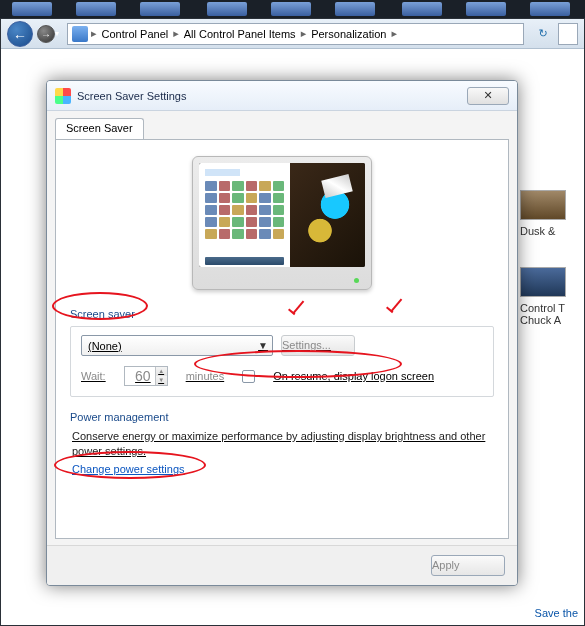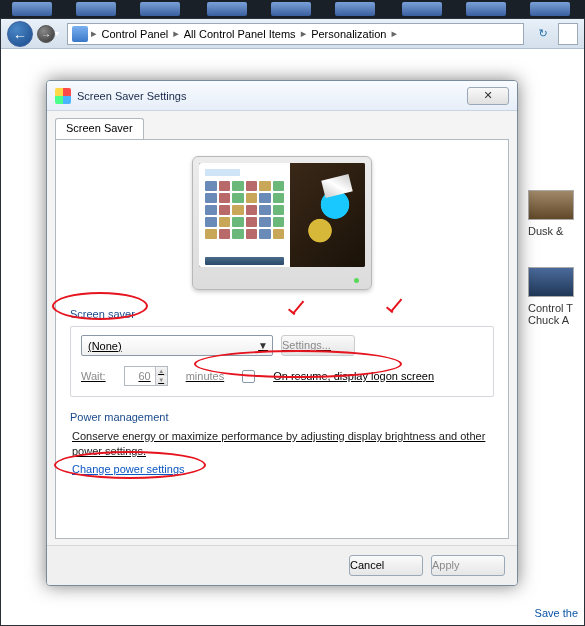--- a/index.html
+++ b/index.html
@@ -21,21 +21,21 @@
   .crumb-sep { color:#666; margin:0 1px; }
   .refresh { width:22px; height:22px; display:flex; align-items:center; justify-content:center; color:#1a6aa8; }
   .search { width: 20px; height:22px; background:#fff; border:1px solid #9aa8b8; }
 
   .expl-body { position:absolute; top:48px; left:0; right:0; bottom:0; display:flex; }
   .side { width: 230px; padding: 8px 0 0 50px; }
   .side-link { color:#0a55a8; margin:6px 0; }
   .main { flex:1; padding: 20px 10px 10px 10px; background:#fff; position:relative; }
   .main-head { color:#222; opacity:.3; font-size:12px; }
   .main-sub { margin-top:18px; color:#333; }
-  .thumb-row { position:absolute; right:6px; top:120px; width:50px; }
+  .thumb-row { position:absolute; right:14px; top:120px; width:50px; }
   .thumb { width:46px; height:30px; margin:3px 0; background:#6a7a8a; border:1px solid #aaa; display:inline-block; }
   .thumb-label { font-size:11px; color:#333; }
   .save-this { position:absolute; right:6px; bottom:6px; color:#0a55a8; }
 
   
   .dialog { position:absolute; top:80px; left:46px; width:472px; height:506px;
             background:#f4f4f4; border:1px solid #7a8a9a;
             box-shadow: 0 0 18px rgba(0,0,0,0.5);
             border-radius: 4px; overflow:hidden; }
   .dlg-title { height:30px; background:linear-gradient(#f8fbff,#e6eef8);
@@ -85,21 +85,21 @@
   .combo { flex:1 1 auto; height:21px; background:linear-gradient(#fff,#f0f0f0);
            border:1px solid #8a98a8; border-radius:2px; display:flex; align-items:center;
            padding:0 4px 0 6px; justify-content:space-between; max-width:192px; }
   .combo .caret { font-size:10px; color:#333; }
   .btn { width:74px; height:21px; background:linear-gradient(#fafafa,#e6e6e6);
          border:1px solid #9aa8b8; border-radius:3px; text-align:left; line-height:19px; }
   .btn.disabled{ color:#8a8a8a; border-color:#c8cccf; }
   .row2 { margin-top:10px; gap:18px; color:#8a8a8a; }
   .lbl-dis{ color:#8a8a8a; }
   .spinner { width:44px; height:20px; background:#fff; border:1px solid #b0b8c0; display:flex; }
-  .spinner input{ border:none; width:30px; text-align:right; padding-right:4px; font-size:11px; color:#8a8a8a; background:transparent; }
+  .spinner input{ border:none; width:30px; text-align:right; padding-right:4px; font-size:14px; color:#8a8a8a; background:transparent; }
   .spin-btns { width:13px; display:flex; flex-direction:column; border-left:1px solid #c0c4c8; }
   .spin-btns span{ flex:1; font-size:6px; text-align:center; line-height:8px; color:#8a8a8a; background:linear-gradient(#f4f4f4,#e4e4e4); }
   .chk { width:13px; height:13px; background:#fff; border:1px solid #8a98a8; border-radius:2px; }
   .chk-lbl { color:#000; }
 
   .pwr-head { color:#1a4a8a; margin-top:14px; margin-bottom:6px; }
   .pwr-text { color:#222; line-height:1.35; }
   .link { color:#0a55c0; text-decoration:underline; margin-top:4px; display:inline-block; }
 
   .dlg-buttons { position:absolute; bottom:0; left:0; right:0; height:40px;
@@ -263,16 +263,15 @@
 
       <div class="anno ellipse" style="top:152px; left:-4px; width:96px; height:28px;"></div>
       <div class="anno ellipse" style="top:210px; left:138px; width:208px; height:28px;"></div>
       <div class="anno ellipse" style="top:311px; left:-2px; width:152px; height:28px;"></div>
       <div class="tick" style="top:158px; left:232px;"></div>
       <div class="tick" style="top:156px; left:330px;"></div>
     </div>
   </div>
 
   <div class="dlg-buttons">
-    <div class="btn">Cancel</div>
     <div class="btn">Apply</div>
   </div>
 </div>
 
 </body></html>

